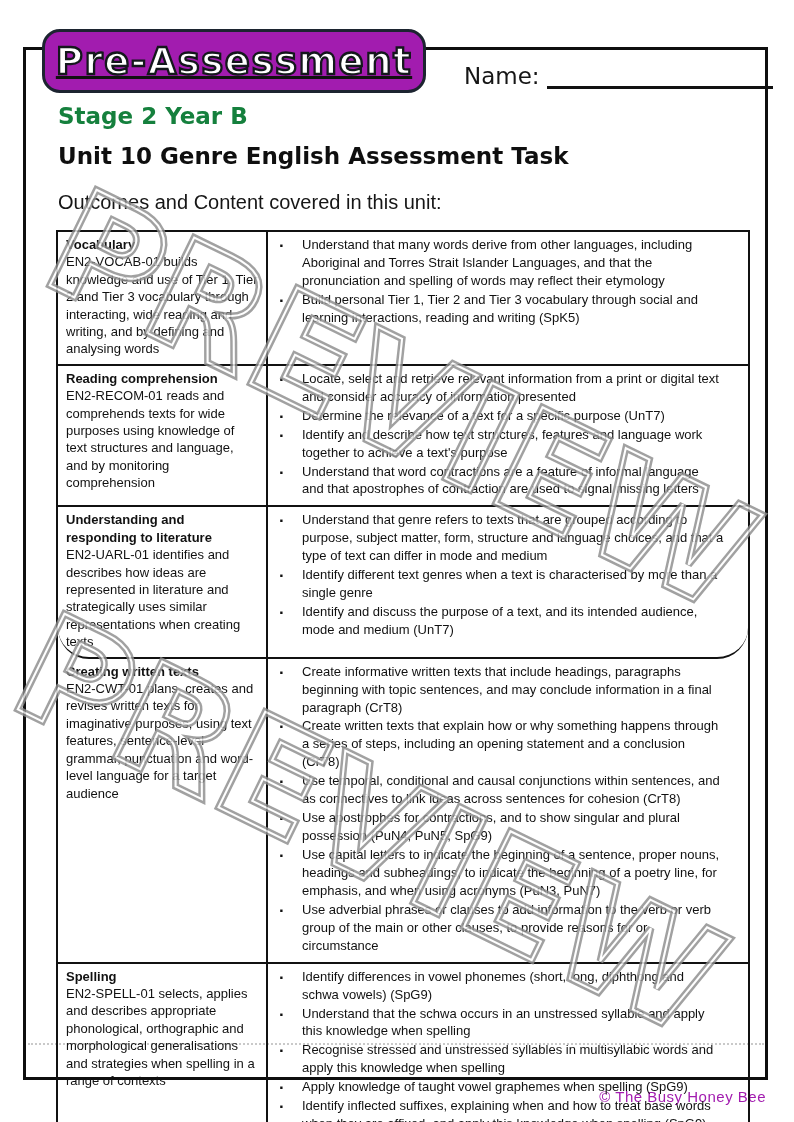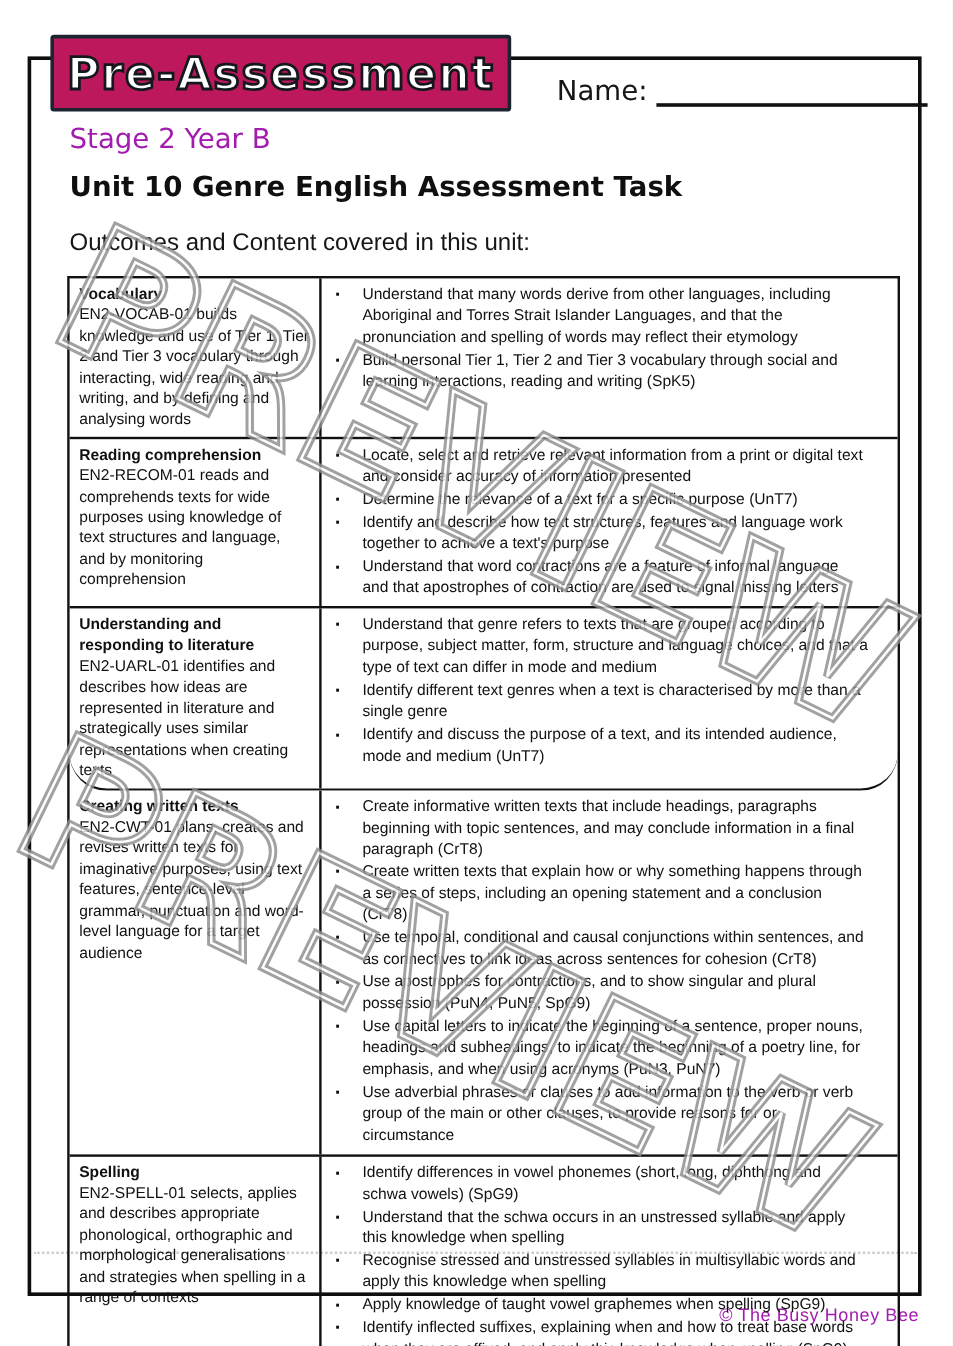--- a/index.html
+++ b/index.html
@@ -4,35 +4,35 @@
 <style>
   html,body{margin:0;padding:0;background:#e8e8e8;}
   .sheet{position:relative;width:794px;height:1122px;background:#ffffff;margin:0 auto;
          font-family:"Liberation Sans",sans-serif;color:#111;overflow:hidden;}
 
   
   .page-border{position:absolute;left:23px;top:47px;width:745px;height:1033px;
                border:3px solid #0e0e0e;box-sizing:border-box;}
 
   
-  .banner{position:absolute;left:42px;top:29px;width:384px;height:64px;background:#be185d;
-          border:3px solid #1c2430;border-radius:3px;box-sizing:border-box;z-index:3;
-          display:flex;align-items:center;justify-content:center;}
+  .banner{position:absolute;left:42px;top:29px;width:384px;height:64px;background:#a21caf;
+          border:3px solid #1c2430;border-radius:18px;box-sizing:border-box;z-index:3;
+          display:flex;align-items:center;justify-content:center;text-decoration:underline;}
   .banner-text{font-family:"DejaVu Sans",sans-serif;font-weight:800;font-size:37px;
                letter-spacing:1.5px;color:#ffffff;-webkit-text-stroke:2.3px #14181c;
                white-space:nowrap;}
 
   
   .name-row{position:absolute;left:452px;top:60px;display:flex;align-items:flex-end;z-index:3;}
   .name-label{font-family:"DejaVu Sans",sans-serif;font-size:23px;color:#161616;margin-left:12px;}
   .name-line{width:226px;height:26px;border-bottom:3px solid #111;margin-left:7px;}
 
   
   .h-stage{position:absolute;left:58px;top:103px;font-family:"DejaVu Sans",sans-serif;
-           font-weight:400;font-size:23px;color:#a21caf;}
+           font-weight:700;font-size:23px;color:#15803d;}
   .h-unit{position:absolute;left:58px;top:143px;font-family:"DejaVu Sans",sans-serif;
           font-weight:800;font-size:23px;color:#0f0f0f;}
   .intro{position:absolute;left:58px;top:191px;font-size:20px;color:#161616;}
 
   
   .outcomes{position:absolute;left:56px;top:230px;width:694px;border:2px solid #111;
             box-sizing:border-box;z-index:1;background:#fff0;}
   .row{display:grid;grid-template-columns:210px 1fr;border-bottom:2px solid #111;}
   .row:last-child{border-bottom:none;}
   .r1{min-height:114px;} .r2{min-height:134px;} .r3{min-height:142px;border-radius:31px;}

